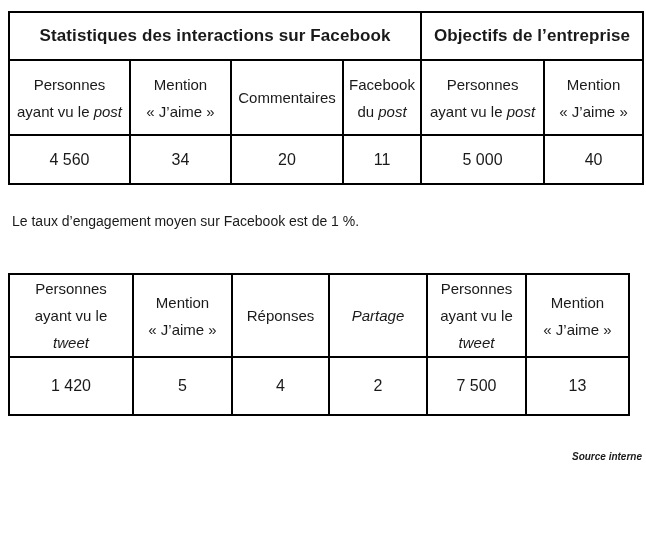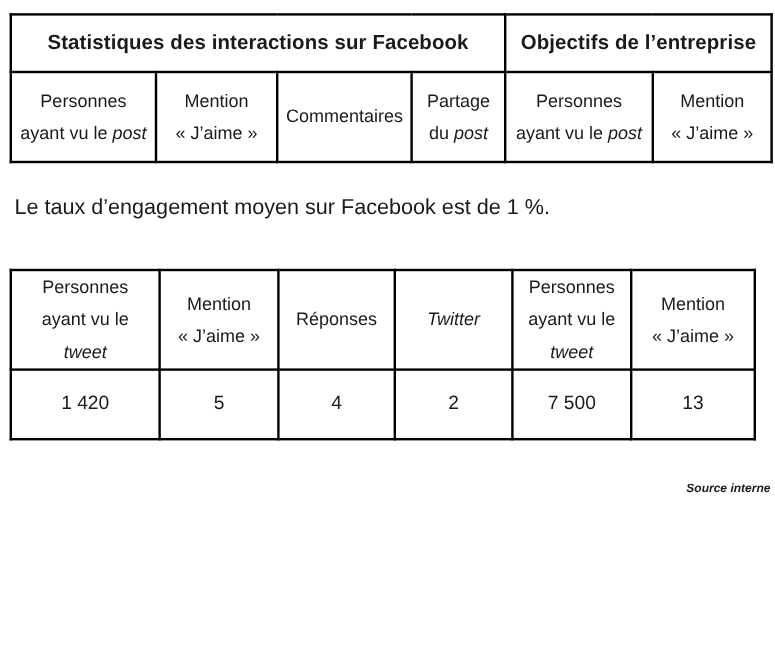--- a/index.html
+++ b/index.html
@@ -31,21 +31,21 @@
   .t2 .r-title { height: 45px; }
   .t2 .r-head  { height: 81px; }
   .t2 .r-data  { height: 58px; padding-left: 36px; }
 
   .hcell { font-size: 15px; line-height: 27px; }
   .hcell .ln { display: block; }
   .r-data td { font-size: 16px; }
 
   .note {
     margin: 27px 8px 0 12px;
-    font-size: 18px;
+    font-size: 14px;
     line-height: 19px;
   }
   .note-2 { margin-top: 25px; }
   .source {
     margin: 35px 4px 0 0;
     text-align: right;
     font-size: 10px;
     font-weight: bold;
     font-style: italic;
   }
@@ -75,31 +75,39 @@
           <span class="ln"><span>ayant vu le </span><i>post</i></span>
         </td>
         <td class="hcell">
           <span class="ln">Mention</span>
           <span class="ln">« J’aime »</span>
         </td>
         <td class="hcell">
           <span class="ln">Commentaires</span>
         </td>
         <td class="hcell">
-          <span class="ln">Partage</span>
+          <span class="ln">Facebook</span>
           <span class="ln"><span>du </span><i>post</i></span>
         </td>
         <td class="hcell">
           <span class="ln">Personnes</span>
           <span class="ln"><span>ayant vu le </span><i>post</i></span>
         </td>
         <td class="hcell">
           <span class="ln">Mention</span>
           <span class="ln">« J’aime »</span>
         </td>
+      </tr>
+      <tr class="r-data">
+        <td>4 560</td>
+        <td>34</td>
+        <td>20</td>
+        <td>11</td>
+        <td>5 000</td>
+        <td>40</td>
       </tr>
     </tbody>
   </table>
 
   <p class="note">Le taux d’engagement moyen sur Facebook est de 1 %.</p>
 
   <table class="t t2">
     <colgroup>
       <col style="width:124px">
         <col style="width:99px">
@@ -116,21 +124,21 @@
           <span class="ln"><i>tweet</i></span>
         </td>
         <td class="hcell">
           <span class="ln">Mention</span>
           <span class="ln">« J’aime »</span>
         </td>
         <td class="hcell">
           <span class="ln">Réponses</span>
         </td>
         <td class="hcell">
-          <span class="ln"><i>Twitter</i></span>
+          <span class="ln"><i>Partage</i></span>
         </td>
         <td class="hcell">
           <span class="ln">Personnes</span>
           <span class="ln">ayant vu le</span>
           <span class="ln"><i>tweet</i></span>
         </td>
         <td class="hcell">
           <span class="ln">Mention</span>
           <span class="ln">« J’aime »</span>
         </td>

